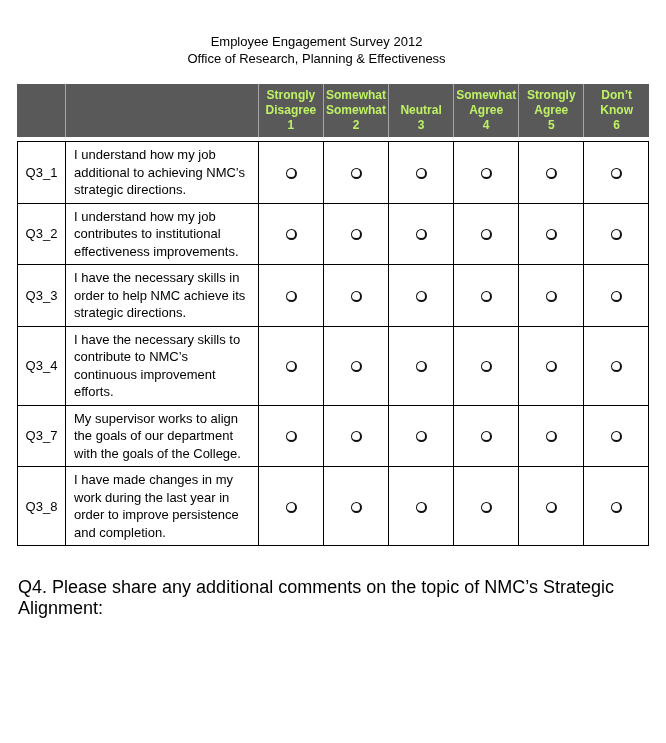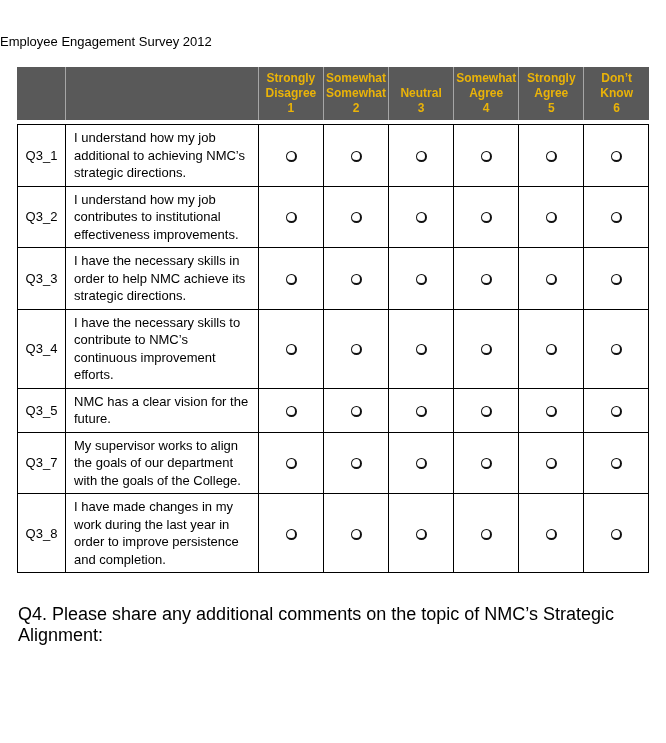--- a/index.html
+++ b/index.html
@@ -8,36 +8,36 @@
     background: #ffffff;
     font-family: "Liberation Sans", sans-serif;
     color: #000000;
   }
   body { width: 666px; height: 743px; position: relative; }
 
   
   .doc-header {
     padding-top: 33px;
     padding-right: 33px;
-    text-align: left;
+    text-align: center;
     font-size: 13px;
     line-height: 17px;
   }
 
   
   .tbl-wrap { margin-left: 17px; margin-top: 17px; width: 632px; }
   table { border-collapse: collapse; table-layout: fixed; width: 632px; }
   col.c-qid   { width: 48px; }
   col.c-qtext { width: 193px; }
   col.c-opt   { width: 65px; }
 
   
   .head-table th {
     background: #595959;
-    color: #eab308;
+    color: #bef264;
     font-size: 12px;
     font-weight: bold;
     text-align: center;
     vertical-align: bottom;
     height: 53px;
     padding: 3px 1px 4px 1px;
     border-left: 1px solid #a6a6a6;
     line-height: 15px;
   }
   .head-table th:first-child { border-left: none; }
@@ -69,20 +69,21 @@
   .q4-line {
     margin: 31px 20px 0 18px;
     font-size: 18px;
   }
 </style>
 </head>
 <body>
 
 <div class="doc-header">
   <div>Employee Engagement Survey 2012</div>
+  <div>Office of Research, Planning &amp; Effectiveness</div>
 </div>
 
 <div class="tbl-wrap">
 
   <table class="head-table">
     <colgroup>
         <col class="c-qid">
         <col class="c-qtext">
         <col class="c-opt">
         <col class="c-opt">
@@ -173,30 +174,20 @@
       <td class="qid">Q3_4</td>
       <td class="qtext">I have the necessary skills to contribute to NMC’s continuous improvement efforts.</td>
       <td class="rc"><span class="radio"></span></td>
       <td class="rc"><span class="radio"></span></td>
       <td class="rc"><span class="radio"></span></td>
       <td class="rc"><span class="radio"></span></td>
       <td class="rc"><span class="radio"></span></td>
       <td class="rc"><span class="radio"></span></td>
     </tr>
 
-    <tr style="height:40px">
-      <td class="qid">Q3_5</td>
-      <td class="qtext">NMC has a clear vision for the future.</td>
-      <td class="rc"><span class="radio"></span></td>
-      <td class="rc"><span class="radio"></span></td>
-      <td class="rc"><span class="radio"></span></td>
-      <td class="rc"><span class="radio"></span></td>
-      <td class="rc"><span class="radio"></span></td>
-      <td class="rc"><span class="radio"></span></td>
-    </tr>
 
 
     <tr style="height:58px">
       <td class="qid">Q3_7</td>
       <td class="qtext">My supervisor works to align the goals of our department with the goals of the College.</td>
       <td class="rc"><span class="radio"></span></td>
       <td class="rc"><span class="radio"></span></td>
       <td class="rc"><span class="radio"></span></td>
       <td class="rc"><span class="radio"></span></td>
       <td class="rc"><span class="radio"></span></td>

